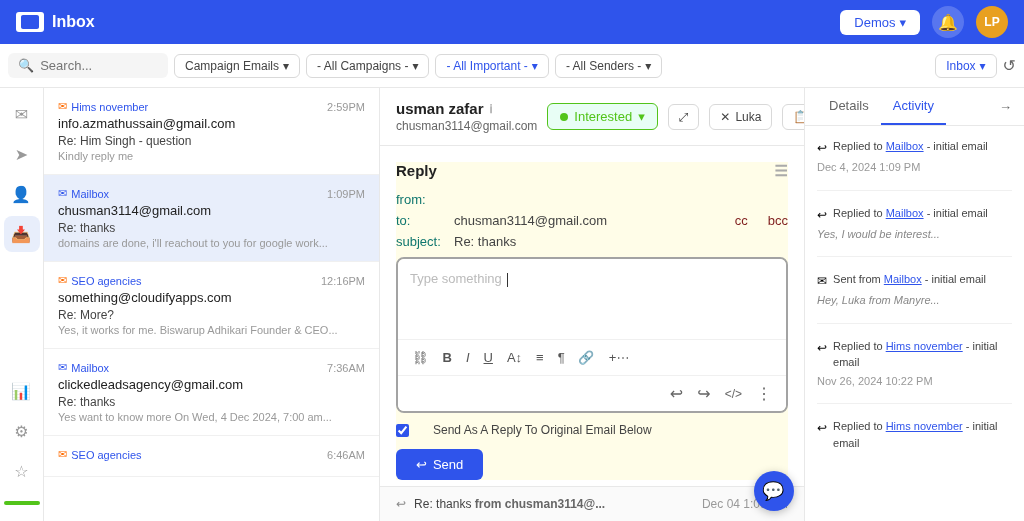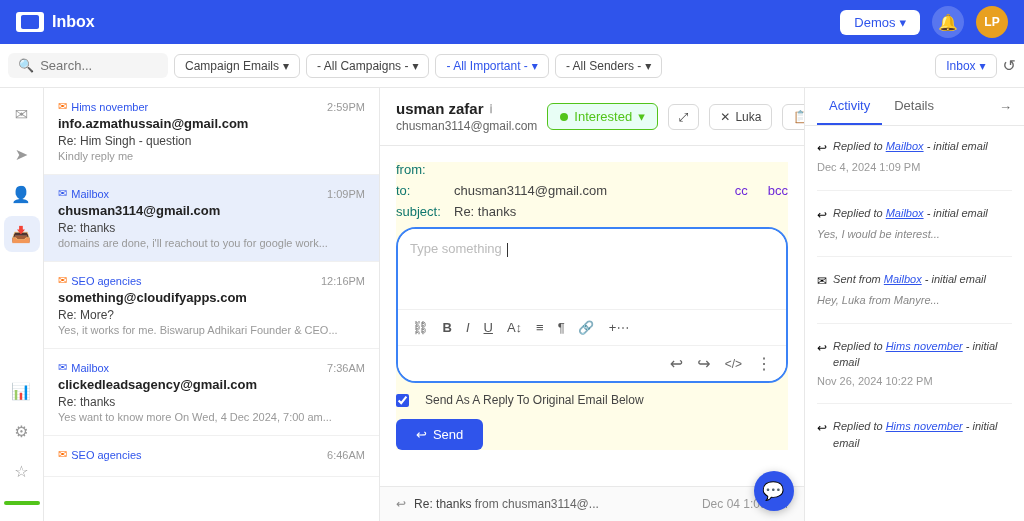--- a/index.html
+++ b/index.html
@@ -175,21 +175,21 @@
     }
     .email-item {
       padding: 12px 14px;
       border-bottom: 1px solid #f0f0f0;
       cursor: pointer;
     }
     .email-item.active { background: #e8eefb; }
     .email-item-header { display: flex; justify-content: space-between; align-items: center; margin-bottom: 3px; }
     .email-sender { font-size: 11px; color: #2f54eb; font-weight: 500; display: flex; align-items: center; gap: 4px; }
     .email-time { font-size: 11px; color: #999; }
-    .email-address { font-size: 13px; font-weight: 700; color: #222; margin-bottom: 3px; }
+    .email-address { font-size: 13px; font-weight: 400; color: #222; margin-bottom: 3px; }
     .email-subject { font-size: 12px; color: #444; margin-bottom: 2px; }
     .email-preview { font-size: 11px; color: #999; white-space: nowrap; overflow: hidden; text-overflow: ellipsis; max-width: 280px; }
 
     
     .email-detail {
       flex: 1;
       background: white;
       display: flex;
       flex-direction: column;
       overflow: hidden;
@@ -231,24 +231,24 @@
     }
 
     .email-detail-body { flex: 1; overflow-y: auto; padding: 16px; }
 
     
     .reply-section { background: #fffde8; border: none; }
     .reply-title { font-size: 15px; font-weight: 600; color: #222; margin-bottom: 12px; display: flex; justify-content: space-between; }
     .reply-field { display: flex; gap: 8px; margin-bottom: 6px; font-size: 13px; }
     .reply-label { color: #0f766e; width: 50px; flex-shrink: 0; }
     .reply-value { color: #444; flex: 1; }
-    .reply-cc { color: #6d28d9; cursor: pointer; }
+    .reply-cc { color: #7f1d1d; cursor: pointer; }
     .reply-editor {
-      border: 2px solid #3b82f6;
-      border-radius: 20px;
+      border: 2px solid #a3a3a3;
+      border-radius: 8px;
       margin-top: 8px;
       overflow: hidden;
     }
     .editor-area {
       min-height: 80px;
       padding: 12px;
       font-size: 13px;
       color: #bbb;
       background: white;
       position: relative;
@@ -282,21 +282,21 @@
       border-top: 1px solid #f0f0f0;
     }
     .action-btn {
       background: none;
       border: none;
       cursor: pointer;
       color: #666;
       font-size: 16px;
       padding: 2px 4px;
     }
-    .checkbox-row { display: flex; align-items: center; gap: 16px; margin-top: 10px; font-size: 12px; color: #444; }
+    .checkbox-row { display: flex; align-items: center; gap: 24px; margin-top: 10px; font-size: 12px; color: #444; }
     .checkbox-row input { accent-color: #2f54eb; }
     .send-btn {
       background: #2f54eb;
       color: white;
       border: none;
       border-radius: 6px;
       padding: 8px 20px;
       font-size: 13px;
       font-weight: 500;
       cursor: pointer;
@@ -342,21 +342,21 @@
       color: #666;
       cursor: pointer;
       border-bottom: 2px solid transparent;
     }
     .activity-tab.active { color: #2f54eb; border-bottom-color: #2f54eb; font-weight: 500; }
     .activity-tab-expand { margin-left: auto; color: #666; padding: 10px 0; cursor: pointer; }
     .activity-list { flex: 1; overflow-y: auto; padding: 12px 12px 12px 12px; display: flex; flex-direction: column; gap: 14px; }
     .activity-item { font-size: 11px; line-height: 1.5; }
     .activity-item-header { display: flex; align-items: flex-start; gap: 6px; }
     .activity-icon { font-size: 12px; margin-top: 1px; flex-shrink: 0; }
-    .activity-text { color: #444; font-style: italic; }
+    .activity-text { color: #444; }
     .activity-link { color: #2f54eb; cursor: pointer; text-decoration: underline; }
     .activity-date { color: #999; margin-top: 2px; }
     .activity-preview { color: #888; font-style: italic; margin-top: 2px; }
 
     .divider { height: 1px; background: #f0f0f0; }
 
     
     ::-webkit-scrollbar { width: 4px; }
     ::-webkit-scrollbar-track { background: transparent; }
     ::-webkit-scrollbar-thumb { background: #ddd; border-radius: 2px; }
@@ -521,20 +521,24 @@
         <button class="notes-btn">
           <span>📋</span>
 
         </button>
 
       </div>
 
       <div class="email-detail-body">
 
         <div class="reply-section">
+          <div class="reply-title">
+            <span>Reply</span>
+            <span style="color:#aaa;cursor:pointer;">☰</span>
+          </div>
           <div class="reply-field">
             <span class="reply-label">from:</span>
           </div>
           <div class="reply-field">
             <span class="reply-label">to:</span>
             <span class="reply-value">chusman3114@gmail.com</span>
             <span class="reply-cc">cc</span>
             <span style="color:#999;margin:0 2px;"> </span>
             <span class="reply-cc">bcc</span>
           </div>
@@ -576,31 +580,31 @@
             <span>↩</span>
             <span>Send</span>
           </button>
         </div>
       </div>
 
       <div class="bottom-email">
         <span style="color:#888;">↩</span>
         <span class="bottom-email-from">
           <span>Re: thanks</span>
-          <span style="color:#666;font-weight:normal;">from chusman3114@...</span>
+          <span style="color:#666;font-weight:bold;">from chusman3114@...</span>
         </span>
         <div class="bottom-email-spacer"></div>
         <span class="bottom-email-time">Dec 04 1:09 PM</span>
       </div>
     </div>
 
     <div class="activity-panel">
       <div class="activity-tabs">
+        <div class="activity-tab">Details</div>
         <div class="activity-tab active">Activity</div>
-        <div class="activity-tab">Details</div>
         <div class="activity-tab-expand">→</div>
       </div>
       <div class="activity-list">
 
         <div class="activity-item">
           <div class="activity-item-header">
             <span class="activity-icon">↩</span>
             <span class="activity-text">
               <span>Replied to</span>
               <span class="activity-link">Mailbox</span>

